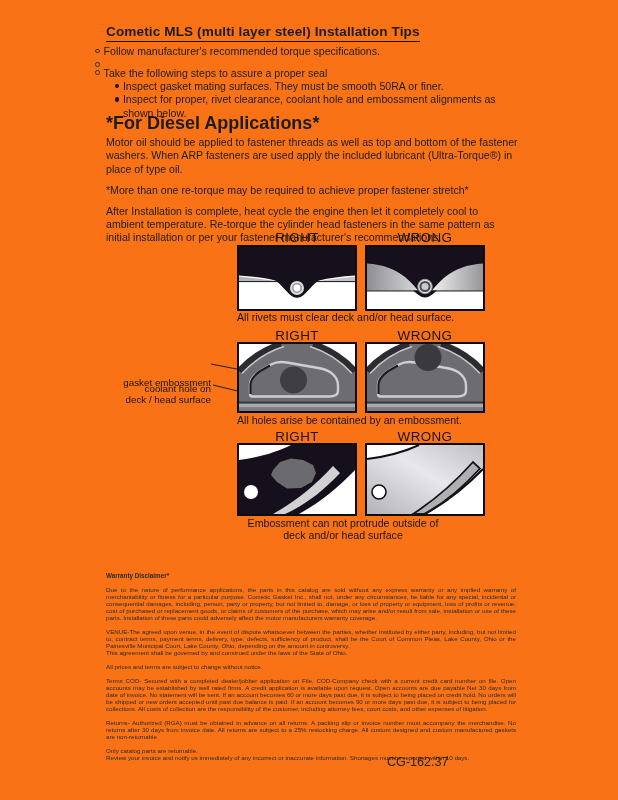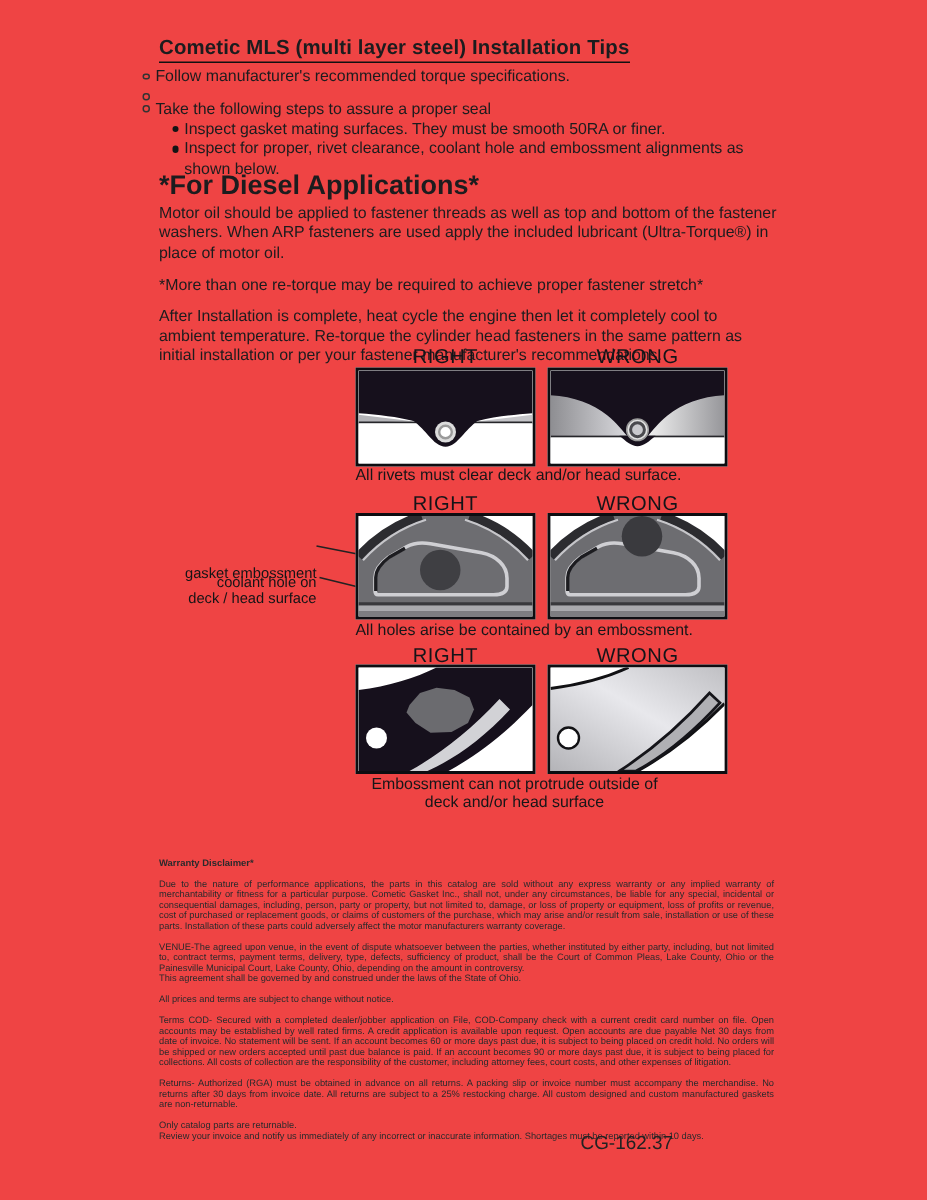--- a/index.html
+++ b/index.html
@@ -1,19 +1,19 @@
 <!DOCTYPE html>
 <html><head>
 <meta charset="utf-8">
 <style>
   * { margin:0; padding:0; box-sizing:border-box; }
   html,body { background:#e8e8e8; }
   .page {
     position:relative; width:618px; height:800px; margin:0 auto;
-    background:#ef4444; overflow:hidden;
+    background:#f97316; overflow:hidden;
     font-family:"Liberation Sans", sans-serif; color:#1c1c1e;text-decoration:underline;
   }
   
   .doc-title { position:absolute; left:106px; top:24px; font-size:13.6px; font-weight:bold; letter-spacing:0.1px; }
   .doc-title span { display:inline-block; border-bottom:1.6px solid #111; padding-bottom:1.5px; }
   .tips { position:absolute; left:95px; top:45px; font-size:10.6px; line-height:13.3px; width:430px; }
   .tip-row { display:flex; }
   .tip-row.sub { margin-left:20px; }
   .b1 { width:4.6px; height:4.6px; border:1px solid #333; border-radius:50%; margin:3.8px 4px 0 0; flex:none; }
   .b2 { width:4.4px; height:4.4px; background:#141414; border-radius:50%; margin:4px 3.5px 0 0; flex:none; }
@@ -61,21 +61,21 @@
       <span>Inspect gasket mating surfaces.  They must be smooth 50RA or finer.</span>
     </div>
     <div class="tip-row sub">
       <span class="b2"></span>
       <span>Inspect for proper, rivet clearance, coolant hole and embossment alignments as shown below.</span>
     </div>
   </div>
 
   <div class="diesel">
     <h2>*For Diesel Applications*</h2>
-    <p>Motor oil should be applied to fastener threads as well as top and bottom of the fastener washers. When ARP fasteners are used apply the included lubricant (Ultra-Torque®) in place of motor oil.</p>
+    <p>Motor oil should be applied to fastener threads as well as top and bottom of the fastener washers. When ARP fasteners are used apply the included lubricant (Ultra-Torque®) in place of type oil.</p>
     <p>*More than one re-torque may be required to achieve proper fastener stretch*</p>
     <p>After Installation is complete, heat cycle the engine then let it completely cool to ambient temperature. Re-torque the cylinder head fasteners in the same pattern as initial installation or per your fastener manufacturer's recommendations.</p>
   </div>
 
   <div class="fig-label" style="left:237px; top:230px;">RIGHT</div>
   <div class="fig-label" style="left:365px; top:230px;">WRONG</div>
 
   <div class="fig-img" style="left:237px; top:245px; height:66px;">
     <svg viewBox="0 0 116 62" preserveAspectRatio="none">
       <rect width="116" height="62" fill="#ffffff"></rect>

